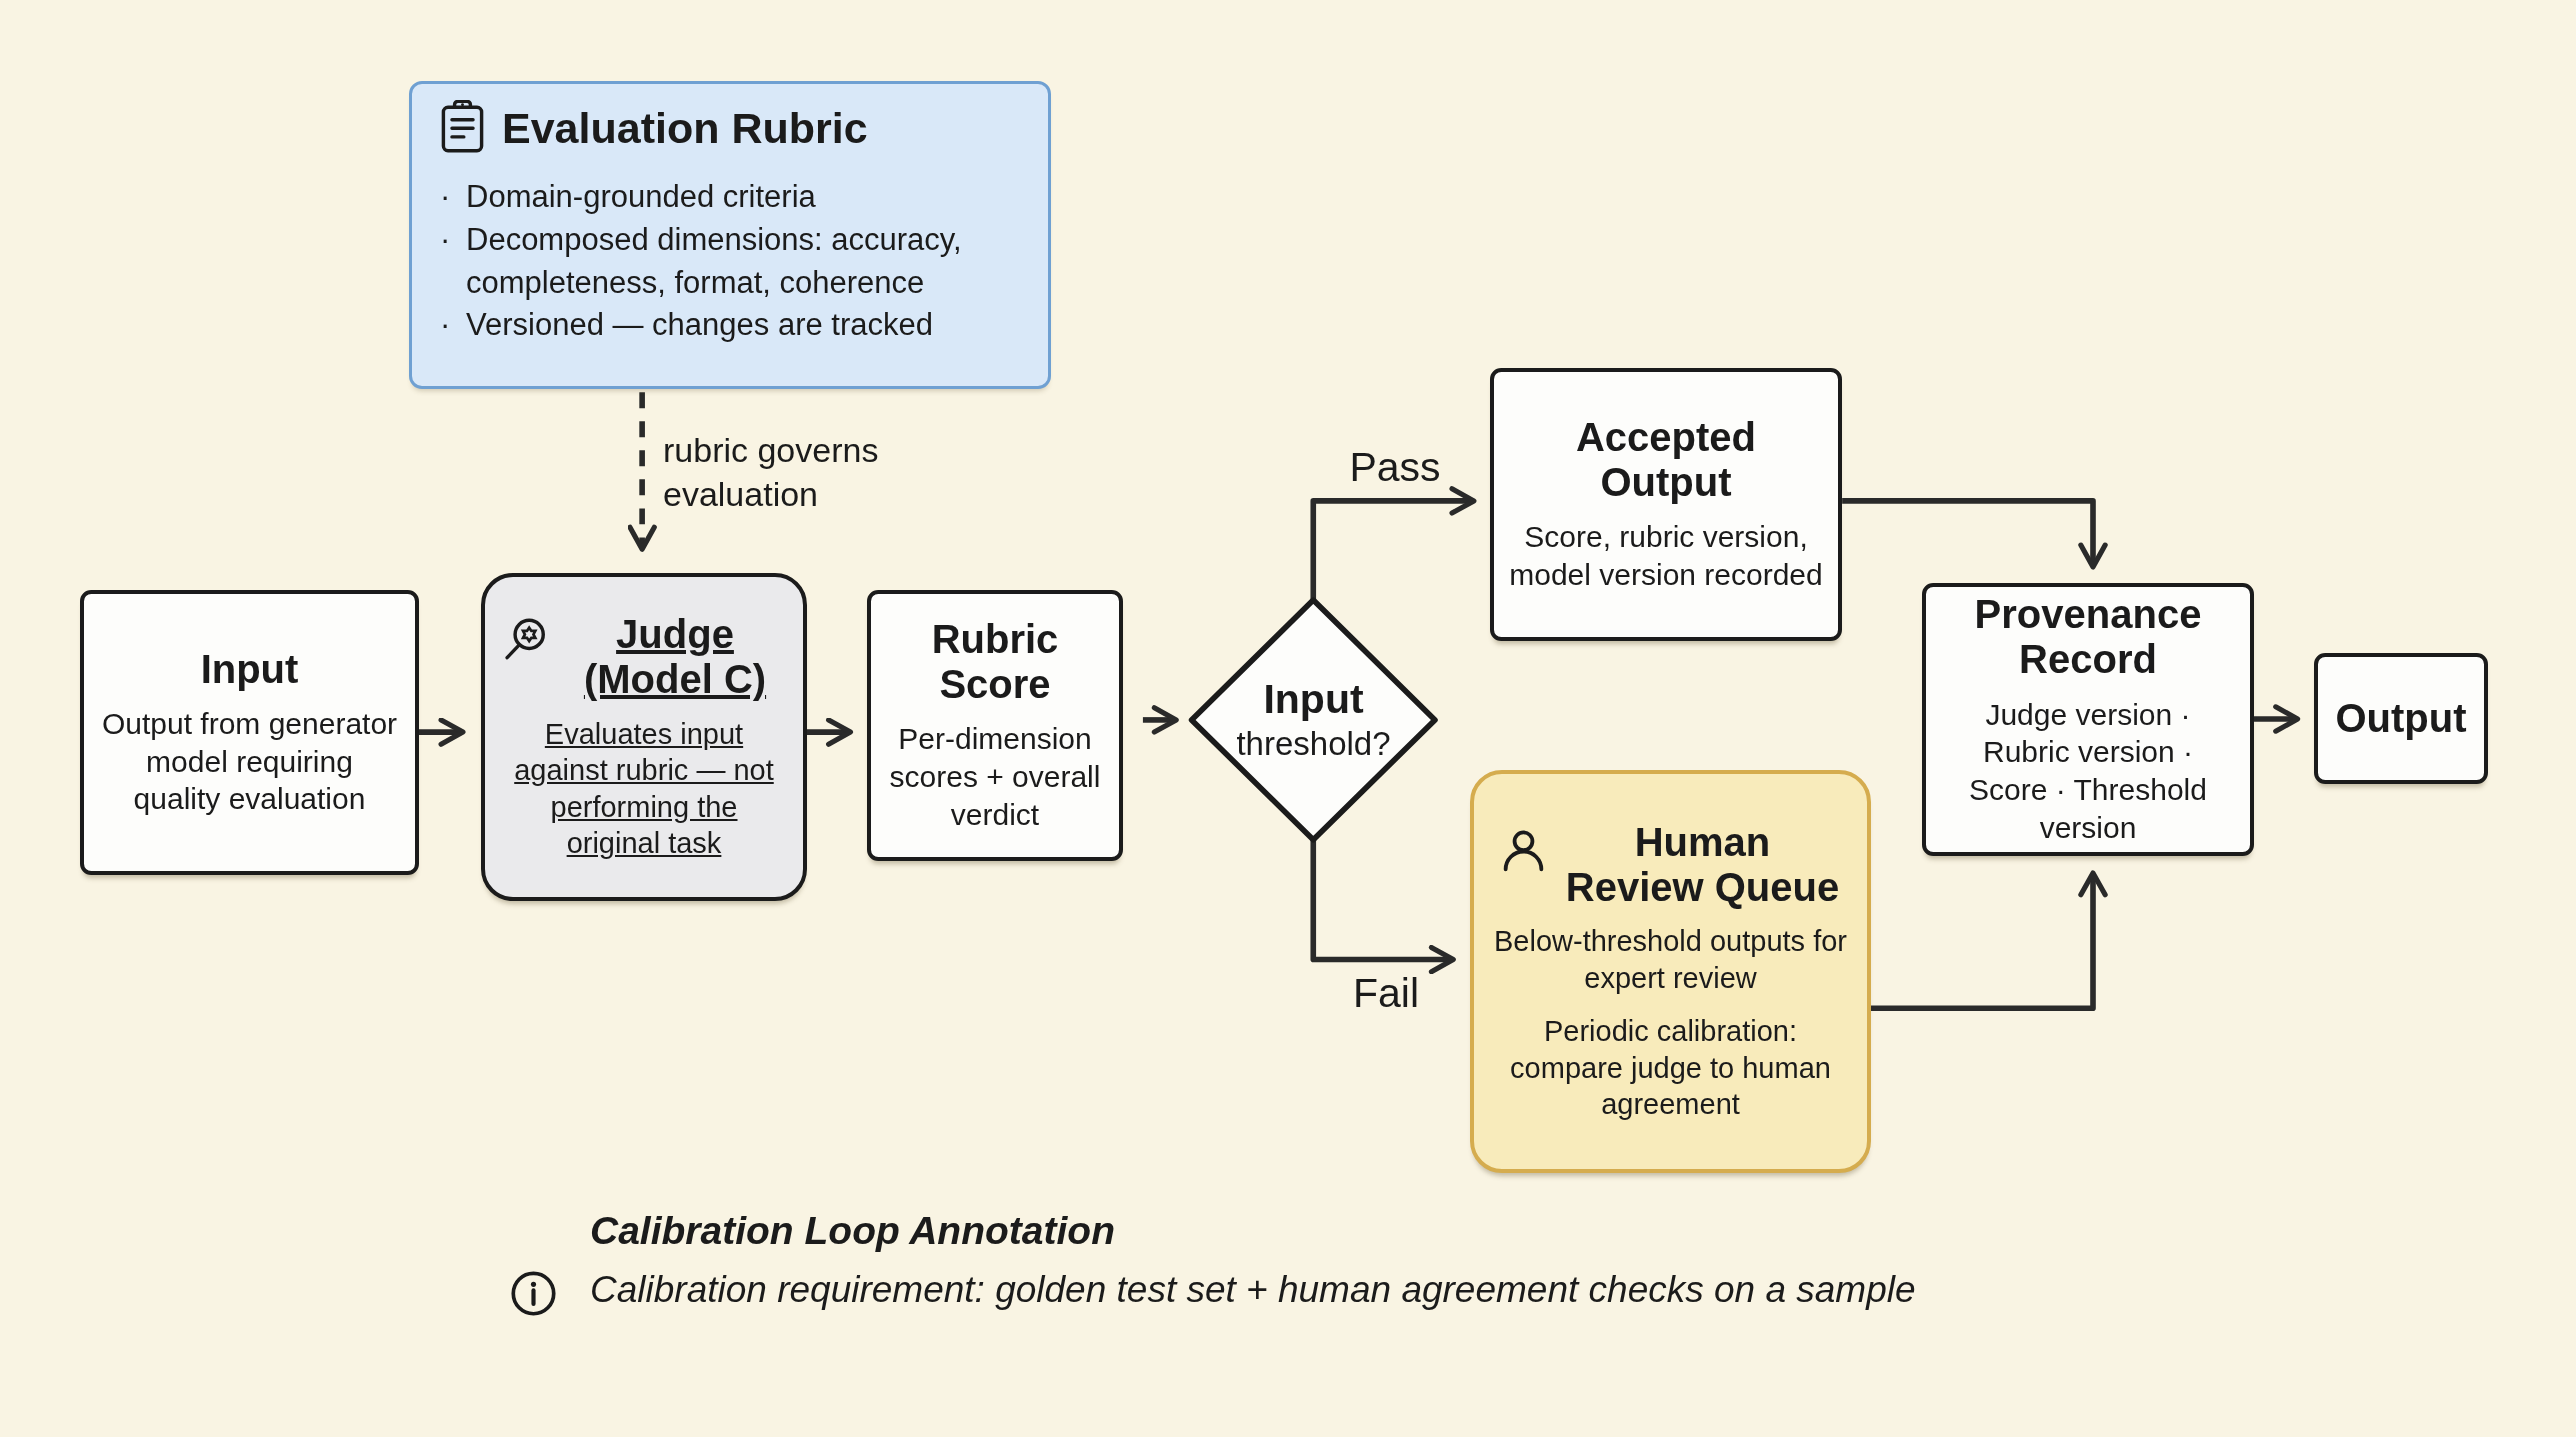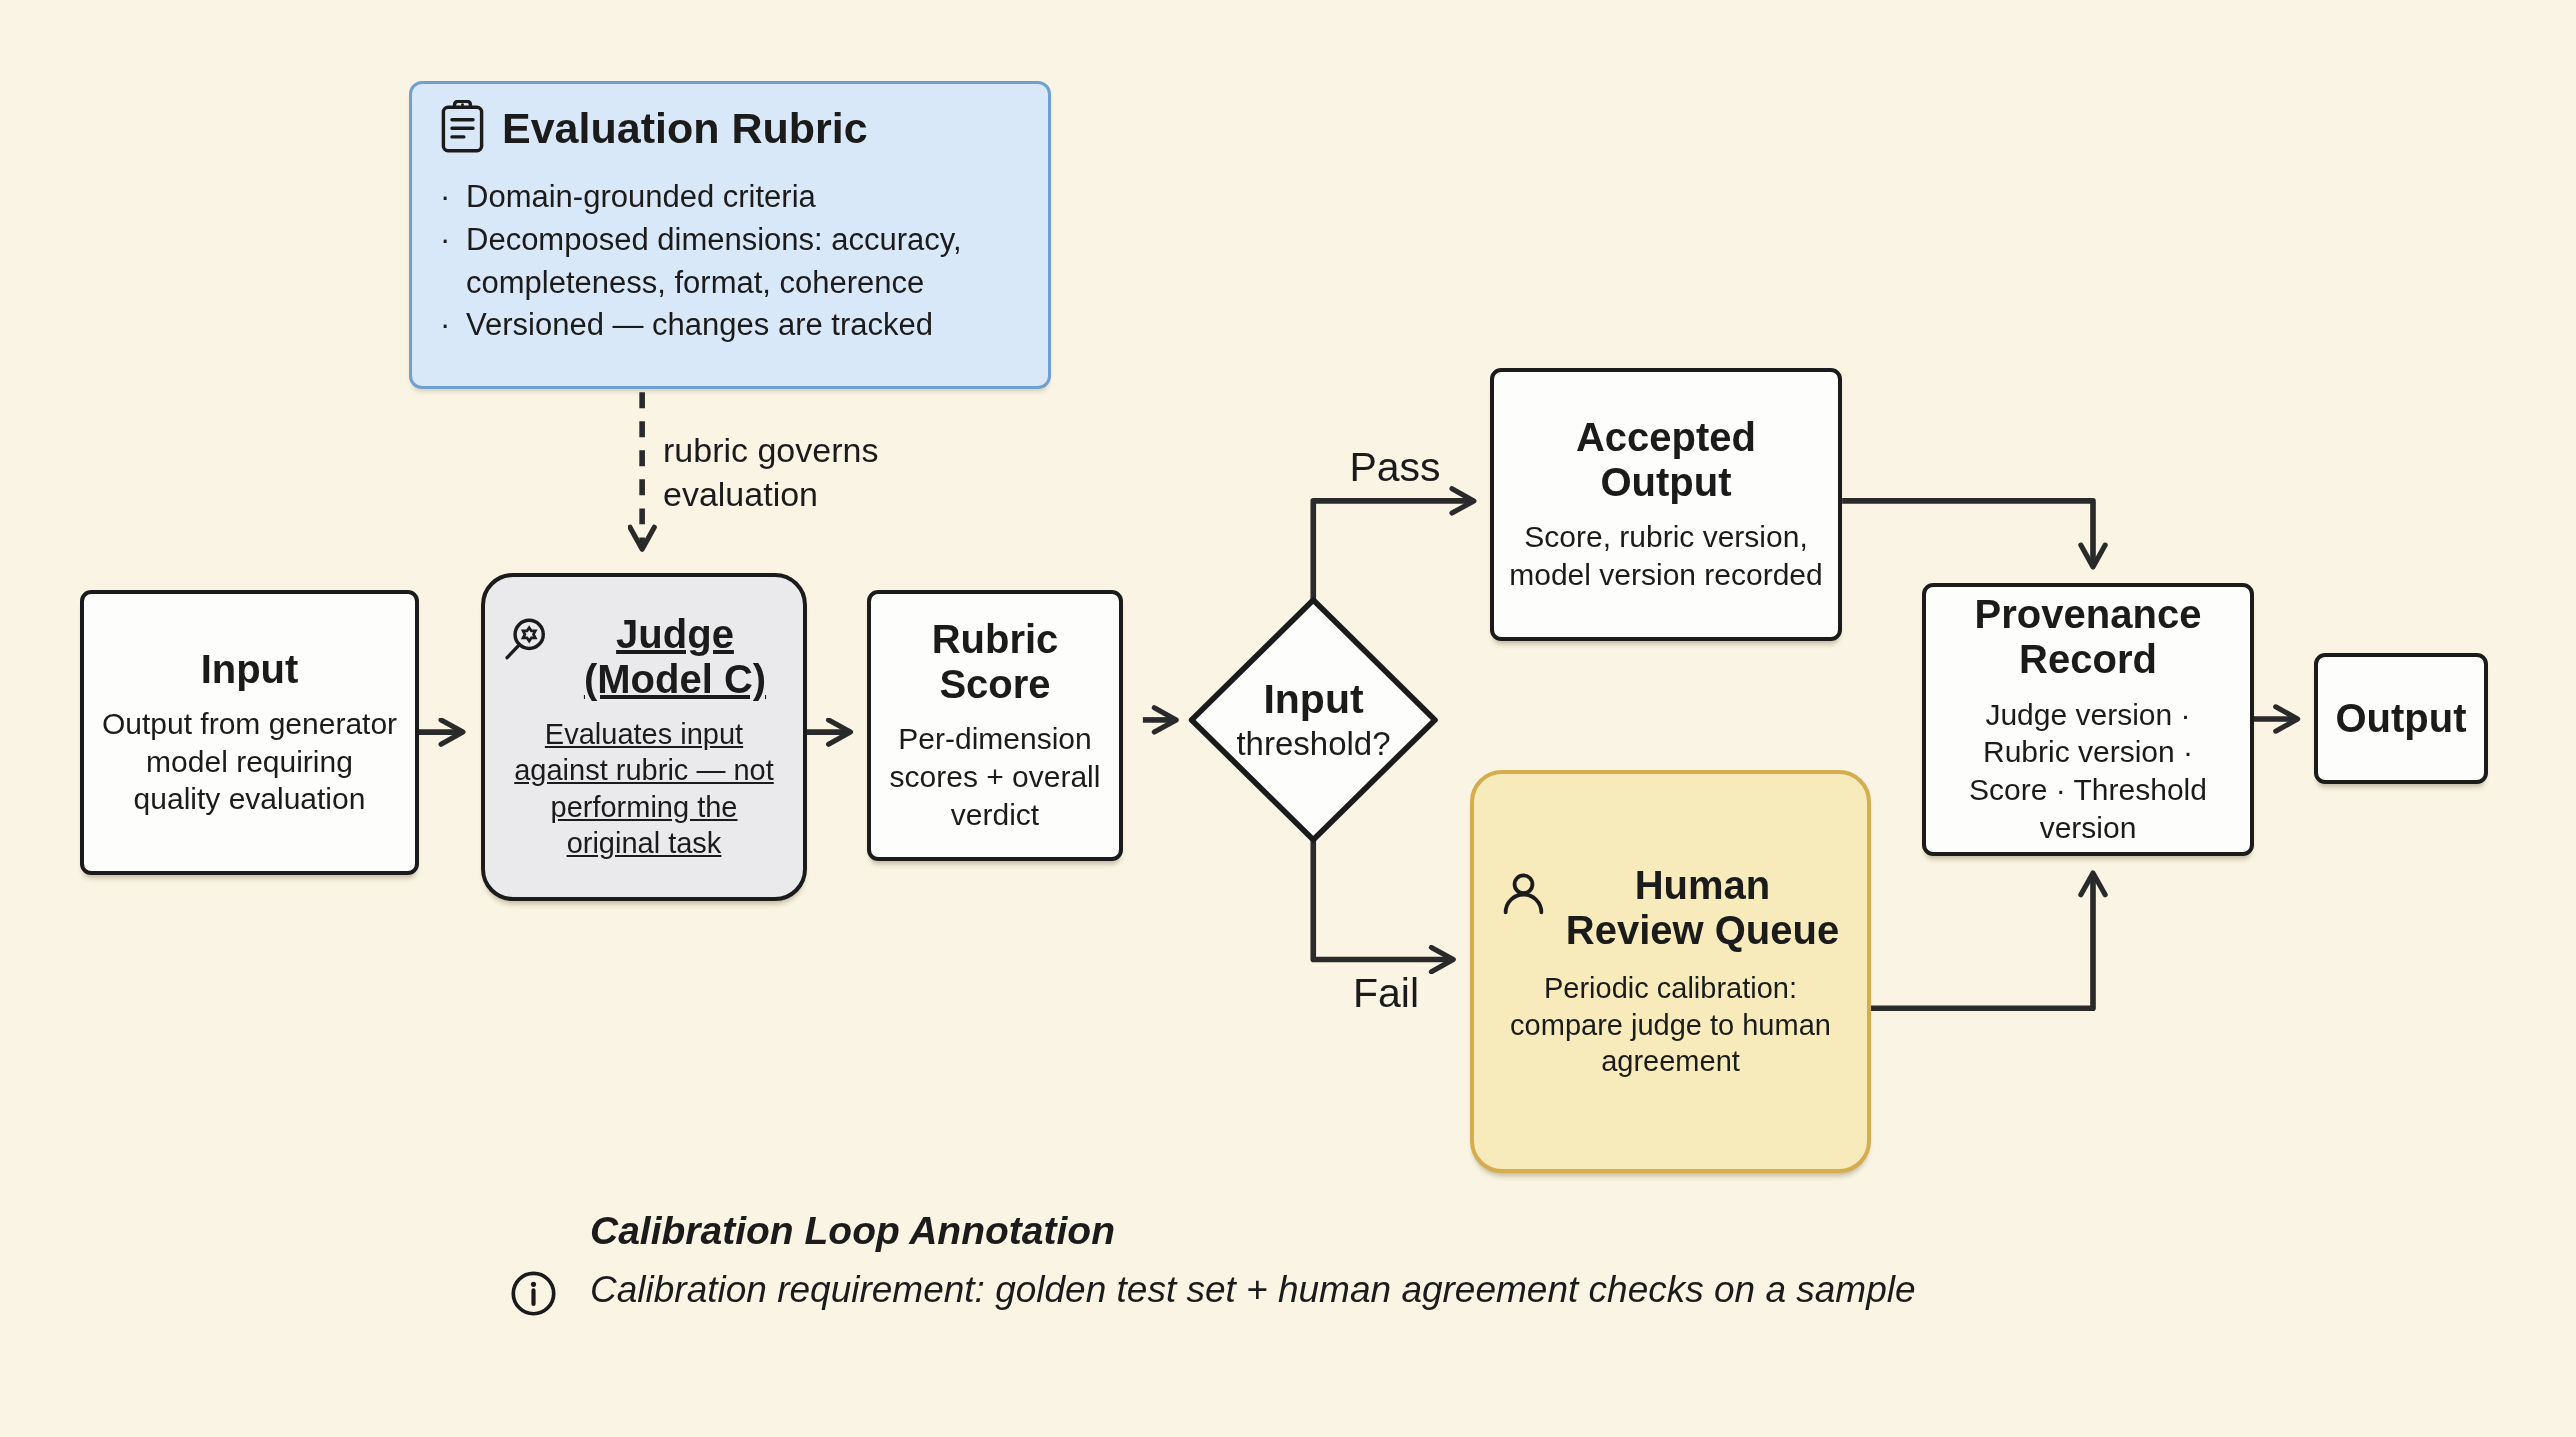--- a/index.html
+++ b/index.html
@@ -177,20 +177,21 @@
       <span class="icon" style="margin-top:5.6px;">
         <svg width="51" height="51" viewBox="0 0 40 40">
           <g fill="none" stroke="#1B1B1B" stroke-width="3" stroke-linecap="round">
             <circle cx="20" cy="12" r="7"></circle>
             <path d="M6 34 a14 14 0 0 1 28 0"></path>
           </g>
         </svg>
       </span>
       <span class="node-title">Human Review Queue</span>
     </div>
+    <div class="node-body">Below-threshold outputs for expert review</div>
     <div class="node-body second">Periodic calibration: compare judge to human agreement</div>
   </div>
 
   <div class="node provenance-node">
     <div class="node-title">Provenance Record</div>
     <div class="node-body">Judge version · Rubric version · Score · Threshold version</div>
   </div>
 
   <div class="node output-node">
     <div class="node-title">Output</div>

